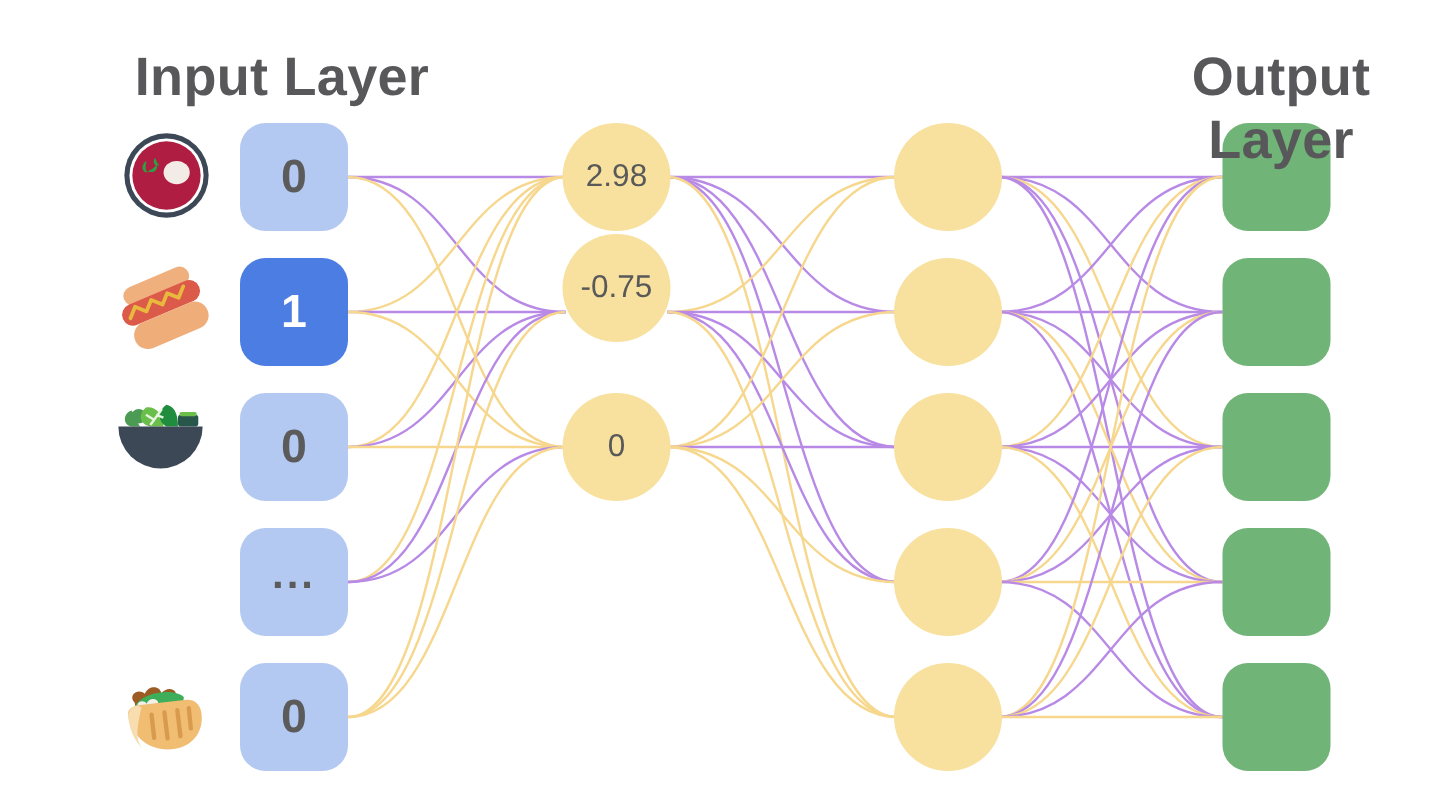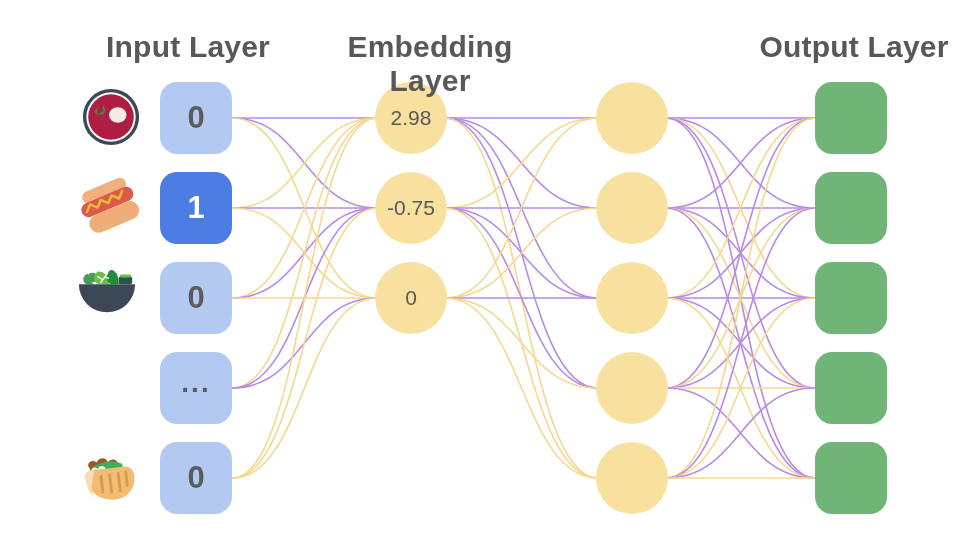--- a/index.html
+++ b/index.html
@@ -3,21 +3,21 @@
 <meta charset="utf-8">
 <style>
   html,body{margin:0;padding:0;background:#ffffff;}
   .canvas{
     position:relative;width:960px;height:540px;background:#ffffff;
     font-family:"Liberation Sans","DejaVu Sans",sans-serif;overflow:hidden;
   }
   #edges-svg{position:absolute;left:0;top:0;z-index:1;}
   .layer-title{
     position:absolute;z-index:3;width:220px;text-align:center;
-    font-size:30px;font-weight:bold;color:var(--title-text,#58585a);
+    font-size:36px;font-weight:bold;color:var(--title-text,#58585a);
     letter-spacing:0.2px;
   }
   .node{position:absolute;z-index:2;display:flex;align-items:center;justify-content:center;}
   .sq{width:72px;height:72px;border-radius:17px;}
   .input-sq{background:var(--input-node,#b4c9f2);}
   .input-sq.active{background:var(--input-node-active,#4b7de3);}
   .sq-value{font-size:31px;font-weight:bold;color:var(--node-text,#5b5b5b);}
   .input-sq.active .sq-value{color:var(--active-text,#ffffff);}
   .ellipsis .sq-value{letter-spacing:2px;font-size:28px;padding-bottom:10px;}
   .circle{width:72px;height:72px;border-radius:50%;background:var(--yellow-node,#f8e19e);}
@@ -82,21 +82,20 @@
       <path d="M 666 388 C 740.5 388, 740.5 388, 815 388" fill="none" stroke="#f6d78d" stroke-width="1.6"></path>
       <path d="M 666 388 C 740.5 388, 740.5 478, 815 478" fill="none" stroke="#b88ae6" stroke-width="1.6"></path>
       <path d="M 666 478 C 740.5 478, 740.5 118, 815 118" fill="none" stroke="#f6d78d" stroke-width="1.6"></path>
       <path d="M 666 478 C 740.5 478, 740.5 208, 815 208" fill="none" stroke="#b88ae6" stroke-width="1.6"></path>
       <path d="M 666 478 C 740.5 478, 740.5 298, 815 298" fill="none" stroke="#f6d78d" stroke-width="1.6"></path>
       <path d="M 666 478 C 740.5 478, 740.5 388, 815 388" fill="none" stroke="#b88ae6" stroke-width="1.6"></path>
       <path d="M 666 478 C 740.5 478, 740.5 478, 815 478" fill="none" stroke="#f6d78d" stroke-width="1.6"></path>
     </svg>
 
   <div class="layer-title" style="left:78px;top:30px">Input Layer</div>
-  <div class="layer-title" style="left:320px;top:30px">Embedding Layer</div>
   <div class="layer-title" style="left:744px;top:30px">Output Layer</div>
 
   <svg class="icon" style="left:80px;top:86px" viewBox="0 0 64 64">
     <circle cx="32" cy="32" r="29" fill="#3d4856"></circle>
     <circle cx="32" cy="32" r="25.5" fill="#ffffff"></circle>
     <circle cx="32" cy="32" r="23.5" fill="#b01d42"></circle>
     <ellipse cx="39" cy="30" rx="9" ry="8" fill="#f3ece6"></ellipse>
     <path d="M38 23 L41 29 L36 28 Z" fill="#f3ece6"></path>
     <path d="M18 22 C14 25 15 30 19 30 C16 26 19 23 18 22 Z" fill="#2f9e41"></path>
     <path d="M19 29 C23 31 27 28 25 24 C24 27 21 28 19 29 Z" fill="#2f9e41"></path>
@@ -146,21 +145,21 @@
   <div class="node sq input-sq ellipsis" style="left:160px;top:352px">
     <span class="sq-value">...</span>
   </div>
   <div class="node sq input-sq" style="left:160px;top:442px">
     <span class="sq-value">0</span>
   </div>
 
   <div class="node circle" style="left:375px;top:82px">
     <span class="circle-value">2.98</span>
   </div>
-  <div class="node circle" style="left:375px;top:172px">
+  <div class="node circle" style="left:375px;top:156px">
     <span class="circle-value">-0.75</span>
   </div>
   <div class="node circle" style="left:375px;top:262px">
     <span class="circle-value">0</span>
   </div>
 
   <div class="node circle" style="left:596px;top:82px"></div>
   <div class="node circle" style="left:596px;top:172px"></div>
   <div class="node circle" style="left:596px;top:262px"></div>
   <div class="node circle" style="left:596px;top:352px"></div>

